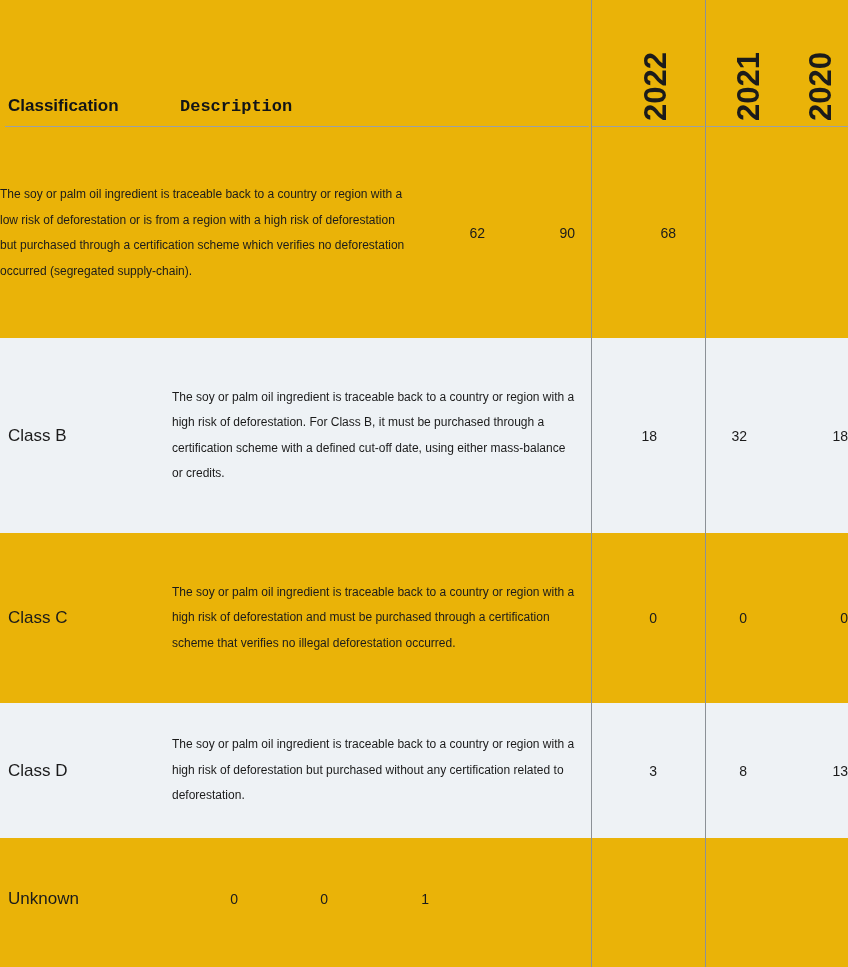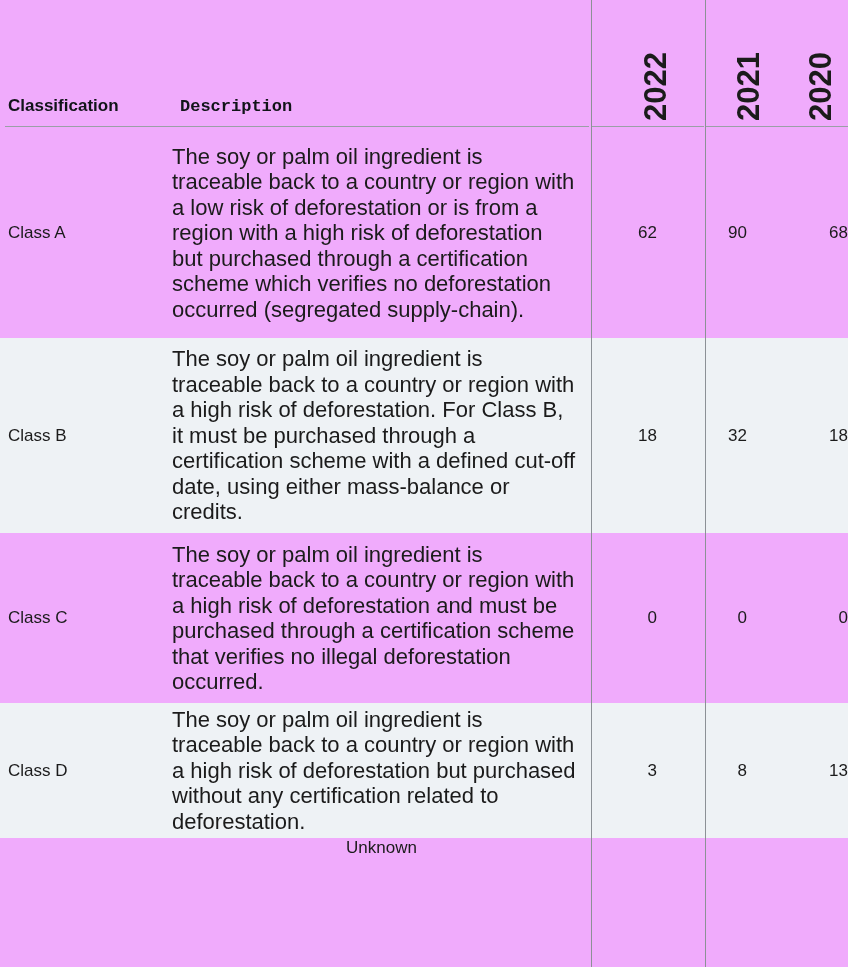--- a/index.html
+++ b/index.html
@@ -13,21 +13,21 @@
     width: 848px;
     height: 967px;
     overflow: hidden;
     -webkit-font-smoothing: antialiased;
   }
 
   #table-root {
     position: relative;
     width: 848px;
     height: 967px;
-    background: #f0abfc;
+    background: #eab308;
   }
 
   
   .vrule {
     position: absolute;
     top: 0;
     bottom: 0;
     width: 1px;
     background: #8c9196;
     z-index: 5;
@@ -94,28 +94,28 @@
     padding-left: 8px;
     box-sizing: border-box;
     font-size: 17px;
     color: #1b1b1b;
   }
   .cell-desc {
     width: 419px;
     flex: 0 0 419px;
     box-sizing: border-box;
     padding-right: 12px;
-    font-size: 22px;
+    font-size: 12px;
     line-height: 25.5px;
     color: #1b1b1b;
   }
   .cell-num {
     box-sizing: border-box;
     text-align: right;
-    font-size: 17px;
+    font-size: 14px;
     color: #1b1b1b;
   }
   .cell-2022 { width: 114px; flex: 0 0 114px; padding-right: 48px; }
   .cell-2021 { width: 72px;  flex: 0 0 72px;  padding-right: 30px; }
   .cell-2020 { width: 71px;  flex: 0 0 71px;  }
 </style>
 </head>
 <body>
 
 <div id="table-root">
@@ -129,21 +129,20 @@
     <div class="th-year th-2022">2022</div>
     <div class="th-year th-2021">2021</div>
     <div class="th-year th-2020">2020</div>
     <div class="hrule hrule-a"></div>
     <div class="hrule hrule-b"></div>
     <div class="hrule hrule-c"></div>
   </div>
 
   <div id="tbody">
       <div class="row" style="height: 210px;">
-        <div class="cell-class">Class A</div>
         <div class="cell-desc">The soy or palm oil ingredient is traceable back to a country or region with a low risk of deforestation or is from a region with a high risk of deforestation but purchased through a certification scheme which verifies no deforestation occurred (segregated supply-chain).</div>
         <div class="cell-num cell-2022">62</div>
         <div class="cell-num cell-2021">90</div>
         <div class="cell-num cell-2020">68</div>
       </div>
       <div class="row shaded" style="height: 195px;">
         <div class="cell-class">Class B</div>
         <div class="cell-desc">The soy or palm oil ingredient is traceable back to a country or region with a high risk of deforestation. For Class B, it must be purchased through a certification scheme with a defined cut-off date, using either mass-balance or credits.</div>
         <div class="cell-num cell-2022">18</div>
         <div class="cell-num cell-2021">32</div>
@@ -156,21 +155,21 @@
         <div class="cell-num cell-2021">0</div>
         <div class="cell-num cell-2020">0</div>
       </div>
       <div class="row shaded" style="height: 135px;">
         <div class="cell-class">Class D</div>
         <div class="cell-desc">The soy or palm oil ingredient is traceable back to a country or region with a high risk of deforestation but purchased without any certification related to deforestation.</div>
         <div class="cell-num cell-2022">3</div>
         <div class="cell-num cell-2021">8</div>
         <div class="cell-num cell-2020">13</div>
       </div>
-      <div class="row" style="height: 122px; flex-direction: column;">
+      <div class="row" style="height: 122px;">
         <div class="cell-class">Unknown</div>
         <div class="cell-num cell-2022">0</div>
         <div class="cell-num cell-2021">0</div>
         <div class="cell-num cell-2020">1</div>
       </div>
     </div>
 
 </div>
 
 </body></html>

